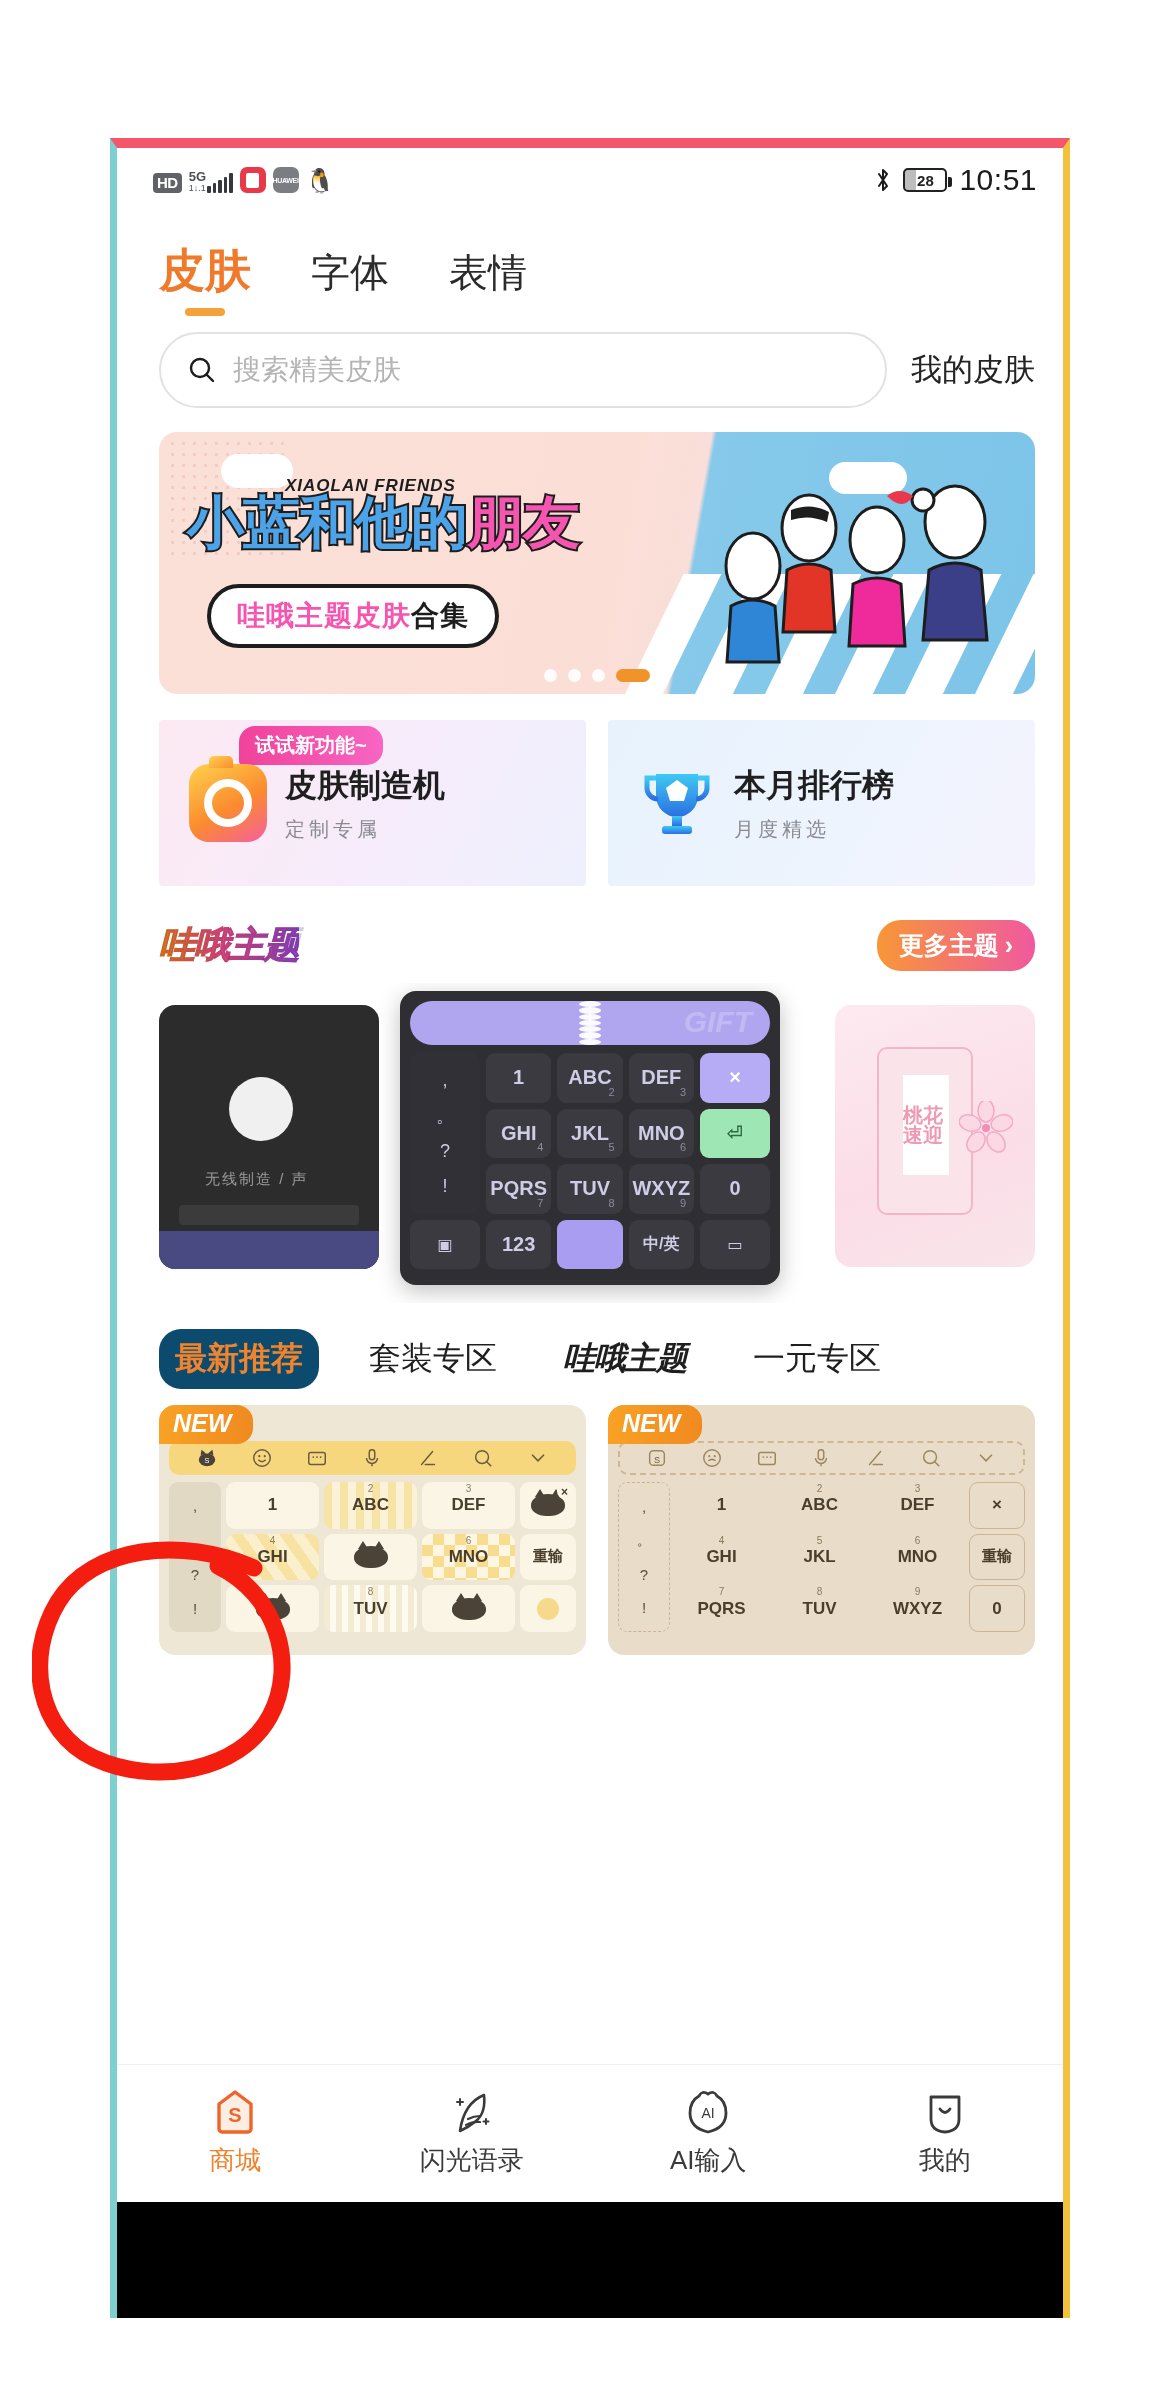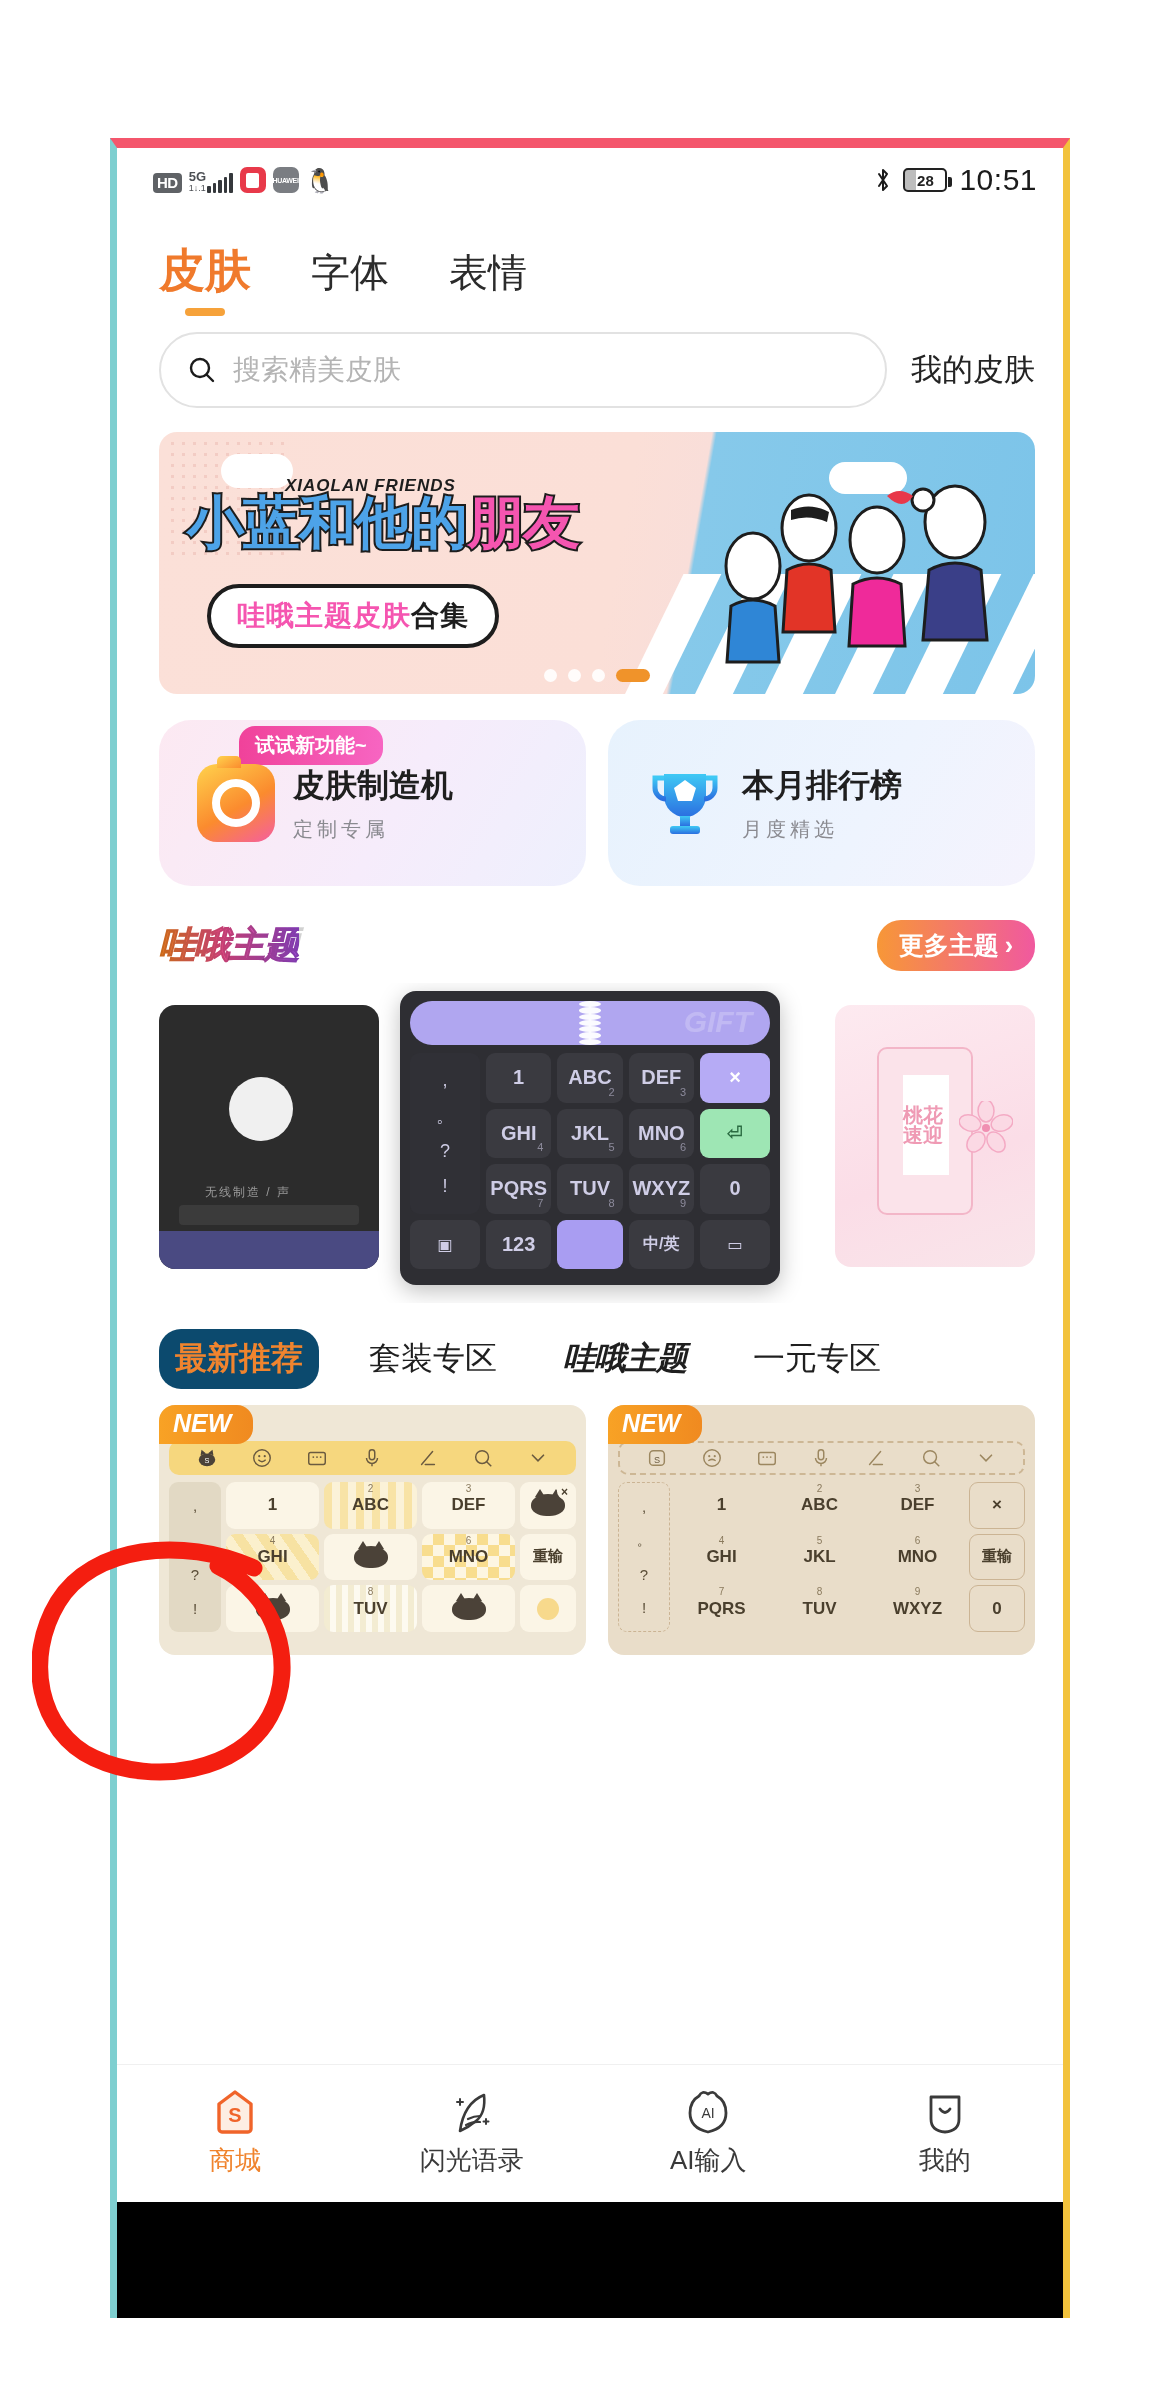--- a/index.html
+++ b/index.html
@@ -105,22 +105,22 @@
   .hero-dots { position:absolute; left:50%; transform:translateX(-50%); bottom:12px; display:flex; gap:11px; align-items:center;}
   .hero-dots i { width:13px;height:13px;border-radius:50%;background:rgba(255,255,255,.9); display:block;}
   .hero-dots i.on { width:34px; border-radius:7px; background:#f0932a;}
   .crosswalk { position:absolute; right:0; bottom:0; width:420px; height:120px; overflow:hidden;}
   .crosswalk i { position:absolute; bottom:0; width:34px; height:170px; background:#fff; transform: rotate(26deg); transform-origin: bottom left;}
   .figure { position:absolute; }
 
   
   #feature-cards { display:flex; gap:22px; padding: 26px 28px 0 42px; }
   .fcard {
-    flex:1; height:166px; border-radius:32px; position:relative;
-    display:flex; align-items:center; gap:18px; padding-left:38px;
+    flex:1; height:166px; border-radius:4px; position:relative;
+    display:flex; align-items:center; gap:18px; padding-left:30px;
   }
   #card-skin-maker { background: linear-gradient(120deg,#fce9f2 0%,#f6ecfb 55%,#eef0fd 100%); }
   #card-ranking { background: linear-gradient(120deg,#e7f2fd 0%,#eef4fe 60%,#f5f3fd 100%); }
   .fc-badge {
     position:absolute; left:80px; top:6px;
     background: linear-gradient(90deg,#f0429a,#f765c2); color:#fff;
     font-size:20px; font-weight:bold; border-radius:16px 16px 16px 4px;
     padding:6px 16px; white-space:nowrap;
   }
   .fc-text { display:flex; flex-direction:column; gap:8px; }
@@ -150,21 +150,21 @@
     color:#fff; font-size:25px; font-weight:bold; border-radius:24px;
     padding:9px 22px; display:flex; align-items:center; gap:6px;
   }
 
   
   #theme-carousel { position:relative; height:320px; margin-top:12px; overflow:hidden; }
   .carousel-card { position:absolute; top:22px; border-radius:16px; overflow:hidden; }
   #carousel-left { left:42px; width:220px; height:264px; background:#2c2c2c; }
   #carousel-left .cl-knob { position:absolute; left:70px; top:72px; width:64px;height:64px;border-radius:50%;background:#f0f0f0;}
   #carousel-left .cl-bar { position:absolute; left:20px; bottom:44px; width:180px; height:20px; border-radius:4px; background:#3b3b3b;}
-  #carousel-left .cl-lbl { position:absolute; left:46px; bottom:68px; font-size:12px; color:#9a9a9a; letter-spacing:2px;}
+  #carousel-left .cl-lbl { position:absolute; left:46px; bottom:80px; font-size:15px; color:#9a9a9a; letter-spacing:2px;}
   #carousel-left .cl-low { position:absolute; left:0; bottom:0; width:100%; height:38px; background:#4a4a82; }
 
   #carousel-right { right:28px; width:200px; height:262px;
     background:linear-gradient(160deg,#fdeaf0,#fbdde7 60%,#f9e5ea); }
   .sakura { position:absolute; right:22px; top:96px; width:54px;height:54px;}
   .charm { position:absolute; left:42px; top:42px; width:96px; height:168px;
     background:#fbe3ea; border:2px solid #f3b6c8; border-radius:10px;}
   .charm-inner { position:absolute; left:24px; top:26px; width:46px;height:100px;
     background:#fff; display:flex; flex-direction:column; align-items:center; justify-content:center;
     gap:3px; font-size:20px; color:#ef9ab4; font-weight:bold; line-height:1;}

